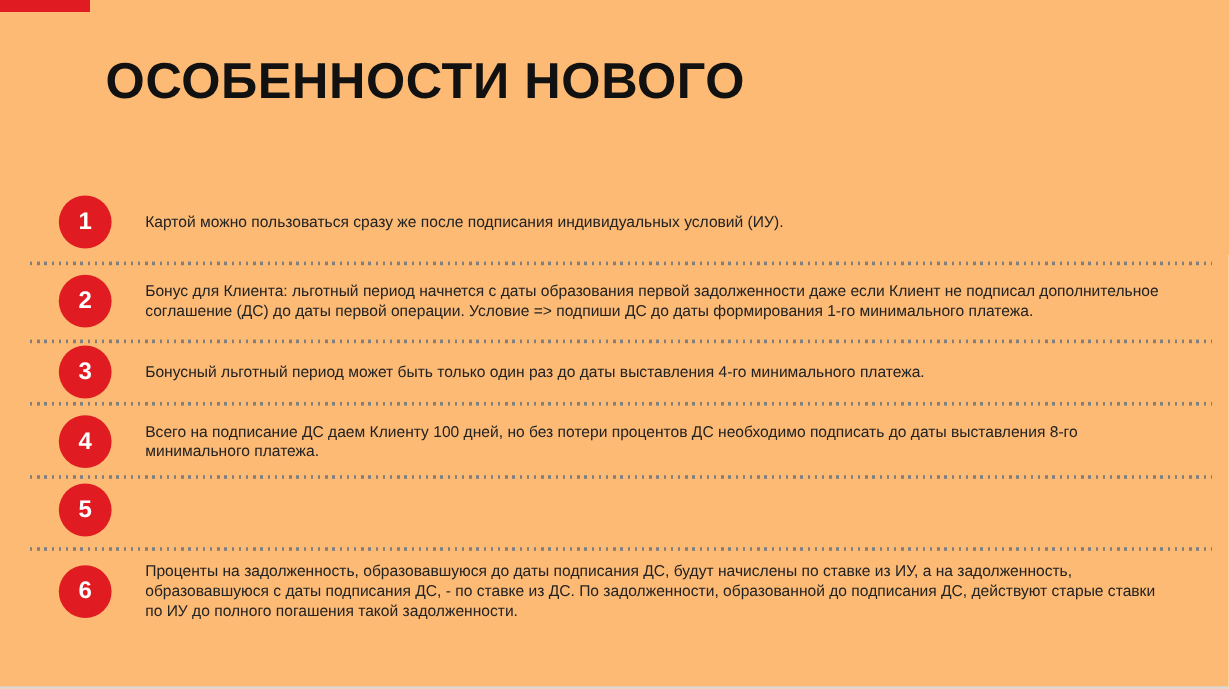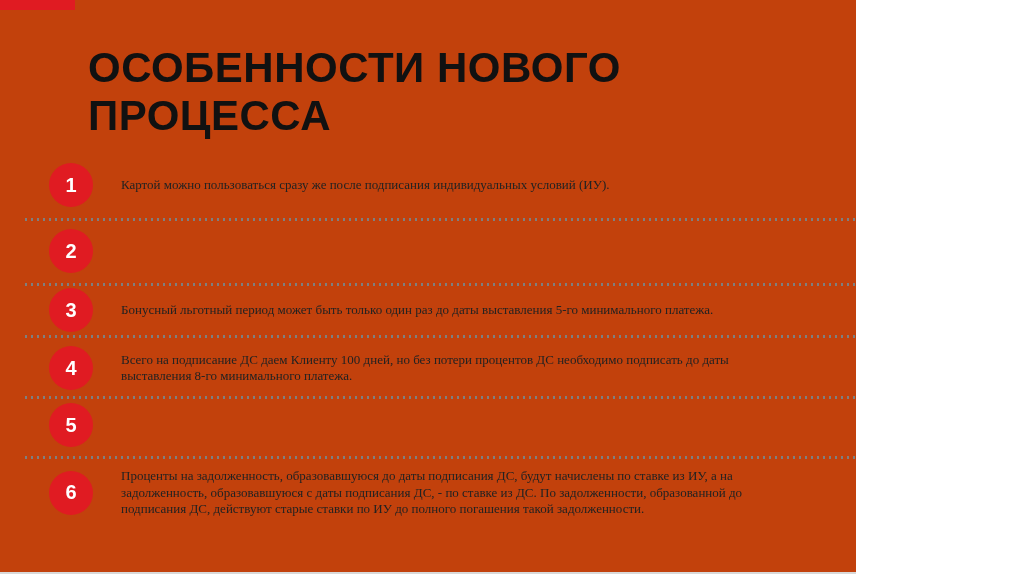--- a/index.html
+++ b/index.html
@@ -3,23 +3,23 @@
 <meta charset="utf-8">
 <style>
   html, body {
     margin: 0;
     padding: 0;
     background: #ffffff;
     font-family: "Liberation Sans", sans-serif;
   }
   .slide {
     position: relative;
-    width: 856px;
+    width: 1024px;
     height: 574px;
-    background: #c2410c;
+    background: #fdba74;
     overflow: hidden;
   }
   .accent-bar {
     position: absolute;
     left: 0;
     top: 0;
     width: 75px;
     height: 10px;
     background: #e01b22;
   }
@@ -53,21 +53,20 @@
     font-weight: 700;
     display: flex;
     align-items: center;
     justify-content: center;
   }
   .item-text {
     margin-left: 28px;
     font-size: 13px;
     line-height: 16.5px;
     color: #222222;
-    font-family: Liberation Serif, serif;
   }
   .sep {
     position: absolute;
     left: 25px;
     width: 985px;
     height: 3px;
     background: repeating-linear-gradient(90deg, #7f7f7f 0 2px, transparent 2px 6px);
   }
   .bottom-line {
     position: absolute;
@@ -79,36 +78,36 @@
   }
 </style>
 </head>
 <body>
 
 <div class="slide">
   <div class="accent-bar"></div>
 
   <h1 class="title">
     <span>ОСОБЕННОСТИ НОВОГО</span><br>
-    <span>ПРОЦЕССА</span>
   </h1>
 
   <div id="items-host">
       <div class="item-row" style="top: 163px; min-height: 44px;">
     <div class="badge">1</div>
     <div class="item-text">Картой можно пользоваться сразу же после подписания индивидуальных условий (ИУ).</div>
   </div>
       <div class="sep" style="top: 218px;"></div>
       <div class="item-row" style="top: 229px; min-height: 44px;">
     <div class="badge">2</div>
+    <div class="item-text">Бонус для Клиента: льготный период начнется с даты образования первой задолженности даже если Клиент не подписал дополнительное соглашение (ДС) до даты первой операции. Условие =&gt; подпиши ДС до даты формирования 1-го минимального платежа.</div>
   </div>
       <div class="sep" style="top: 283px;"></div>
       <div class="item-row" style="top: 288px; min-height: 44px;">
     <div class="badge">3</div>
-    <div class="item-text">Бонусный льготный период может быть только один раз до даты выставления 5-го минимального платежа.</div>
+    <div class="item-text">Бонусный льготный период может быть только один раз до даты выставления 4-го минимального платежа.</div>
   </div>
       <div class="sep" style="top: 335px;"></div>
       <div class="item-row" style="top: 346px; min-height: 44px;">
     <div class="badge">4</div>
     <div class="item-text">Всего на подписание ДС даем Клиенту 100 дней, но без потери процентов ДС необходимо подписать до даты выставления 8-го минимального платежа.</div>
   </div>
       <div class="sep" style="top: 396px;"></div>
       <div class="item-row" style="top: 403px; min-height: 44px;">
     <div class="badge">5</div>
   </div>

